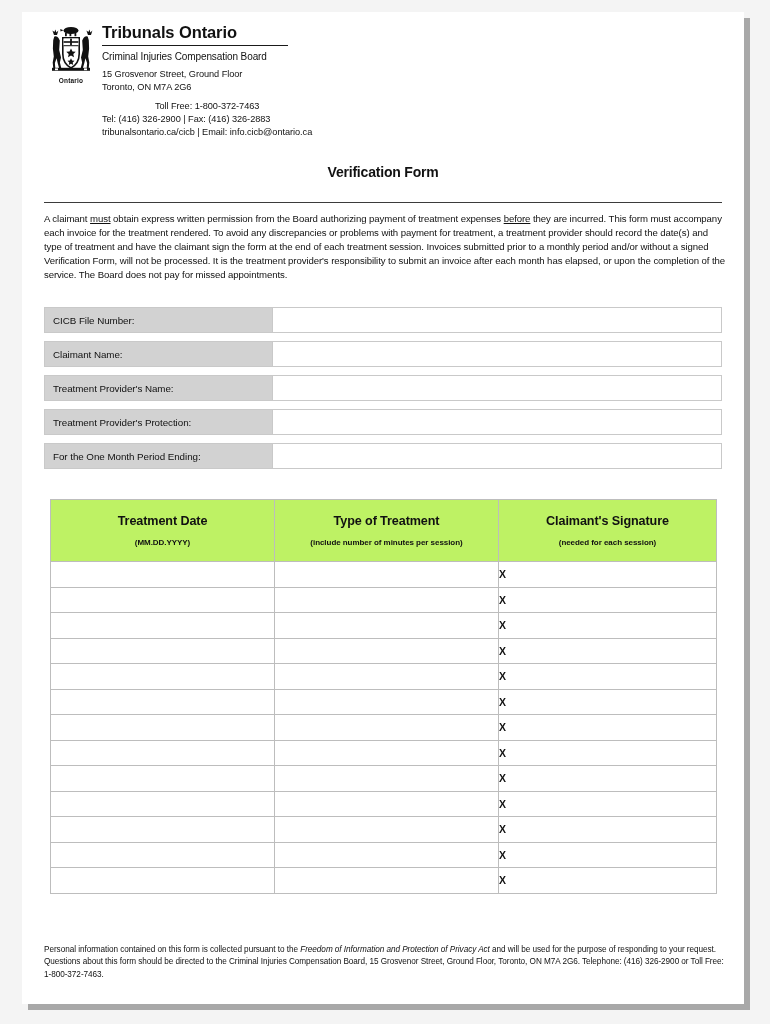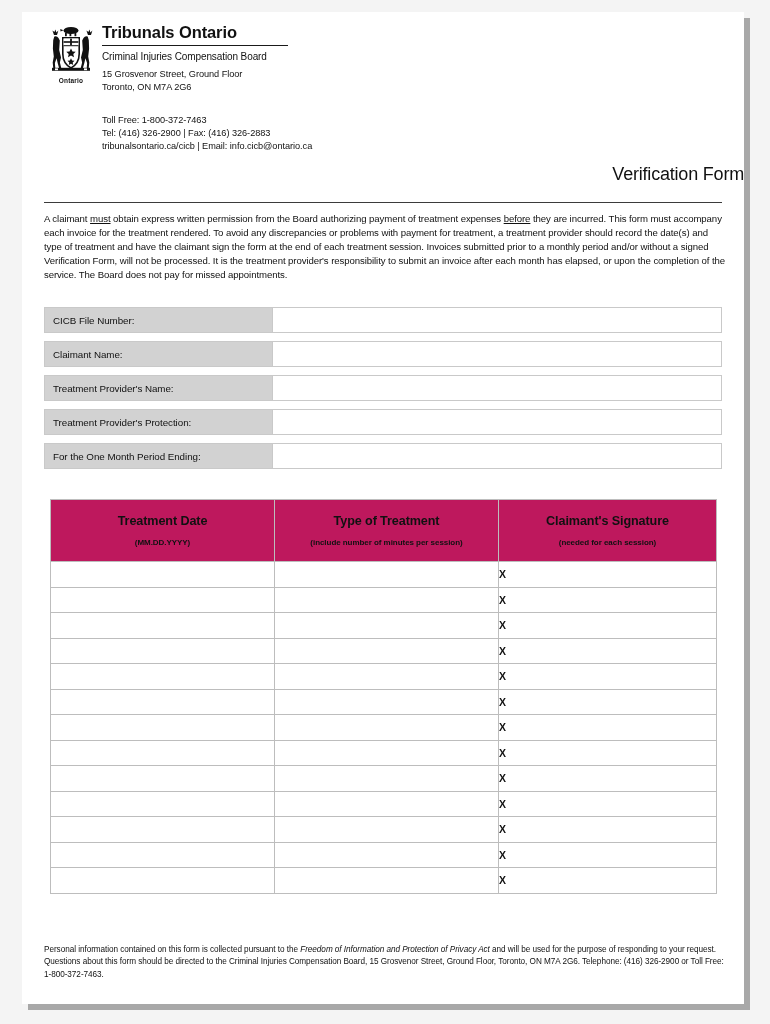--- a/index.html
+++ b/index.html
@@ -87,31 +87,31 @@
     letter-spacing: -.1px;
     line-height: 1.3;
     margin-bottom: 5px;
   }
   .org-addr {
     font-size: 9.2px;
     color: #111;
     line-height: 1.42;
     letter-spacing: -.05px;
   }
-  .org-addr .gap { margin-top: 20px; }
+  .org-addr .gap { margin-top: 6px; text-align: center; }
 
   
   .form-title {
     position: absolute;
     left: 0;
     top: 152px;
     width: 722px;
-    text-align: right;
-    font-size: 18px;
-    font-weight: normal;
+    text-align: center;
+    font-size: 14px;
+    font-weight: bold;
     color: #111;
     letter-spacing: -.2px;
   }
   .title-rule {
     position: absolute;
     left: 22px;
     top: 190px;
     width: 678px;
     border-top: 1.6px solid #3b3b3b;
   }
@@ -170,21 +170,21 @@
     width: 666px;
     border-collapse: collapse;
     table-layout: fixed;
   }
   .tbl td, .tbl th {
     border: 1px solid #bdbdbd;
     box-sizing: border-box;
     padding: 0;
   }
   .tbl thead th {
-    background: #be185d;
+    background: #bef264;
     height: 62px;
     vertical-align: middle;
     text-align: center;
     font-weight: normal;
   }
   .col-1 { width: 224px; }
   .col-2 { width: 224px; }
   .col-3 { width: 218px; }
   .th-main {
     font-size: 12.6px;

